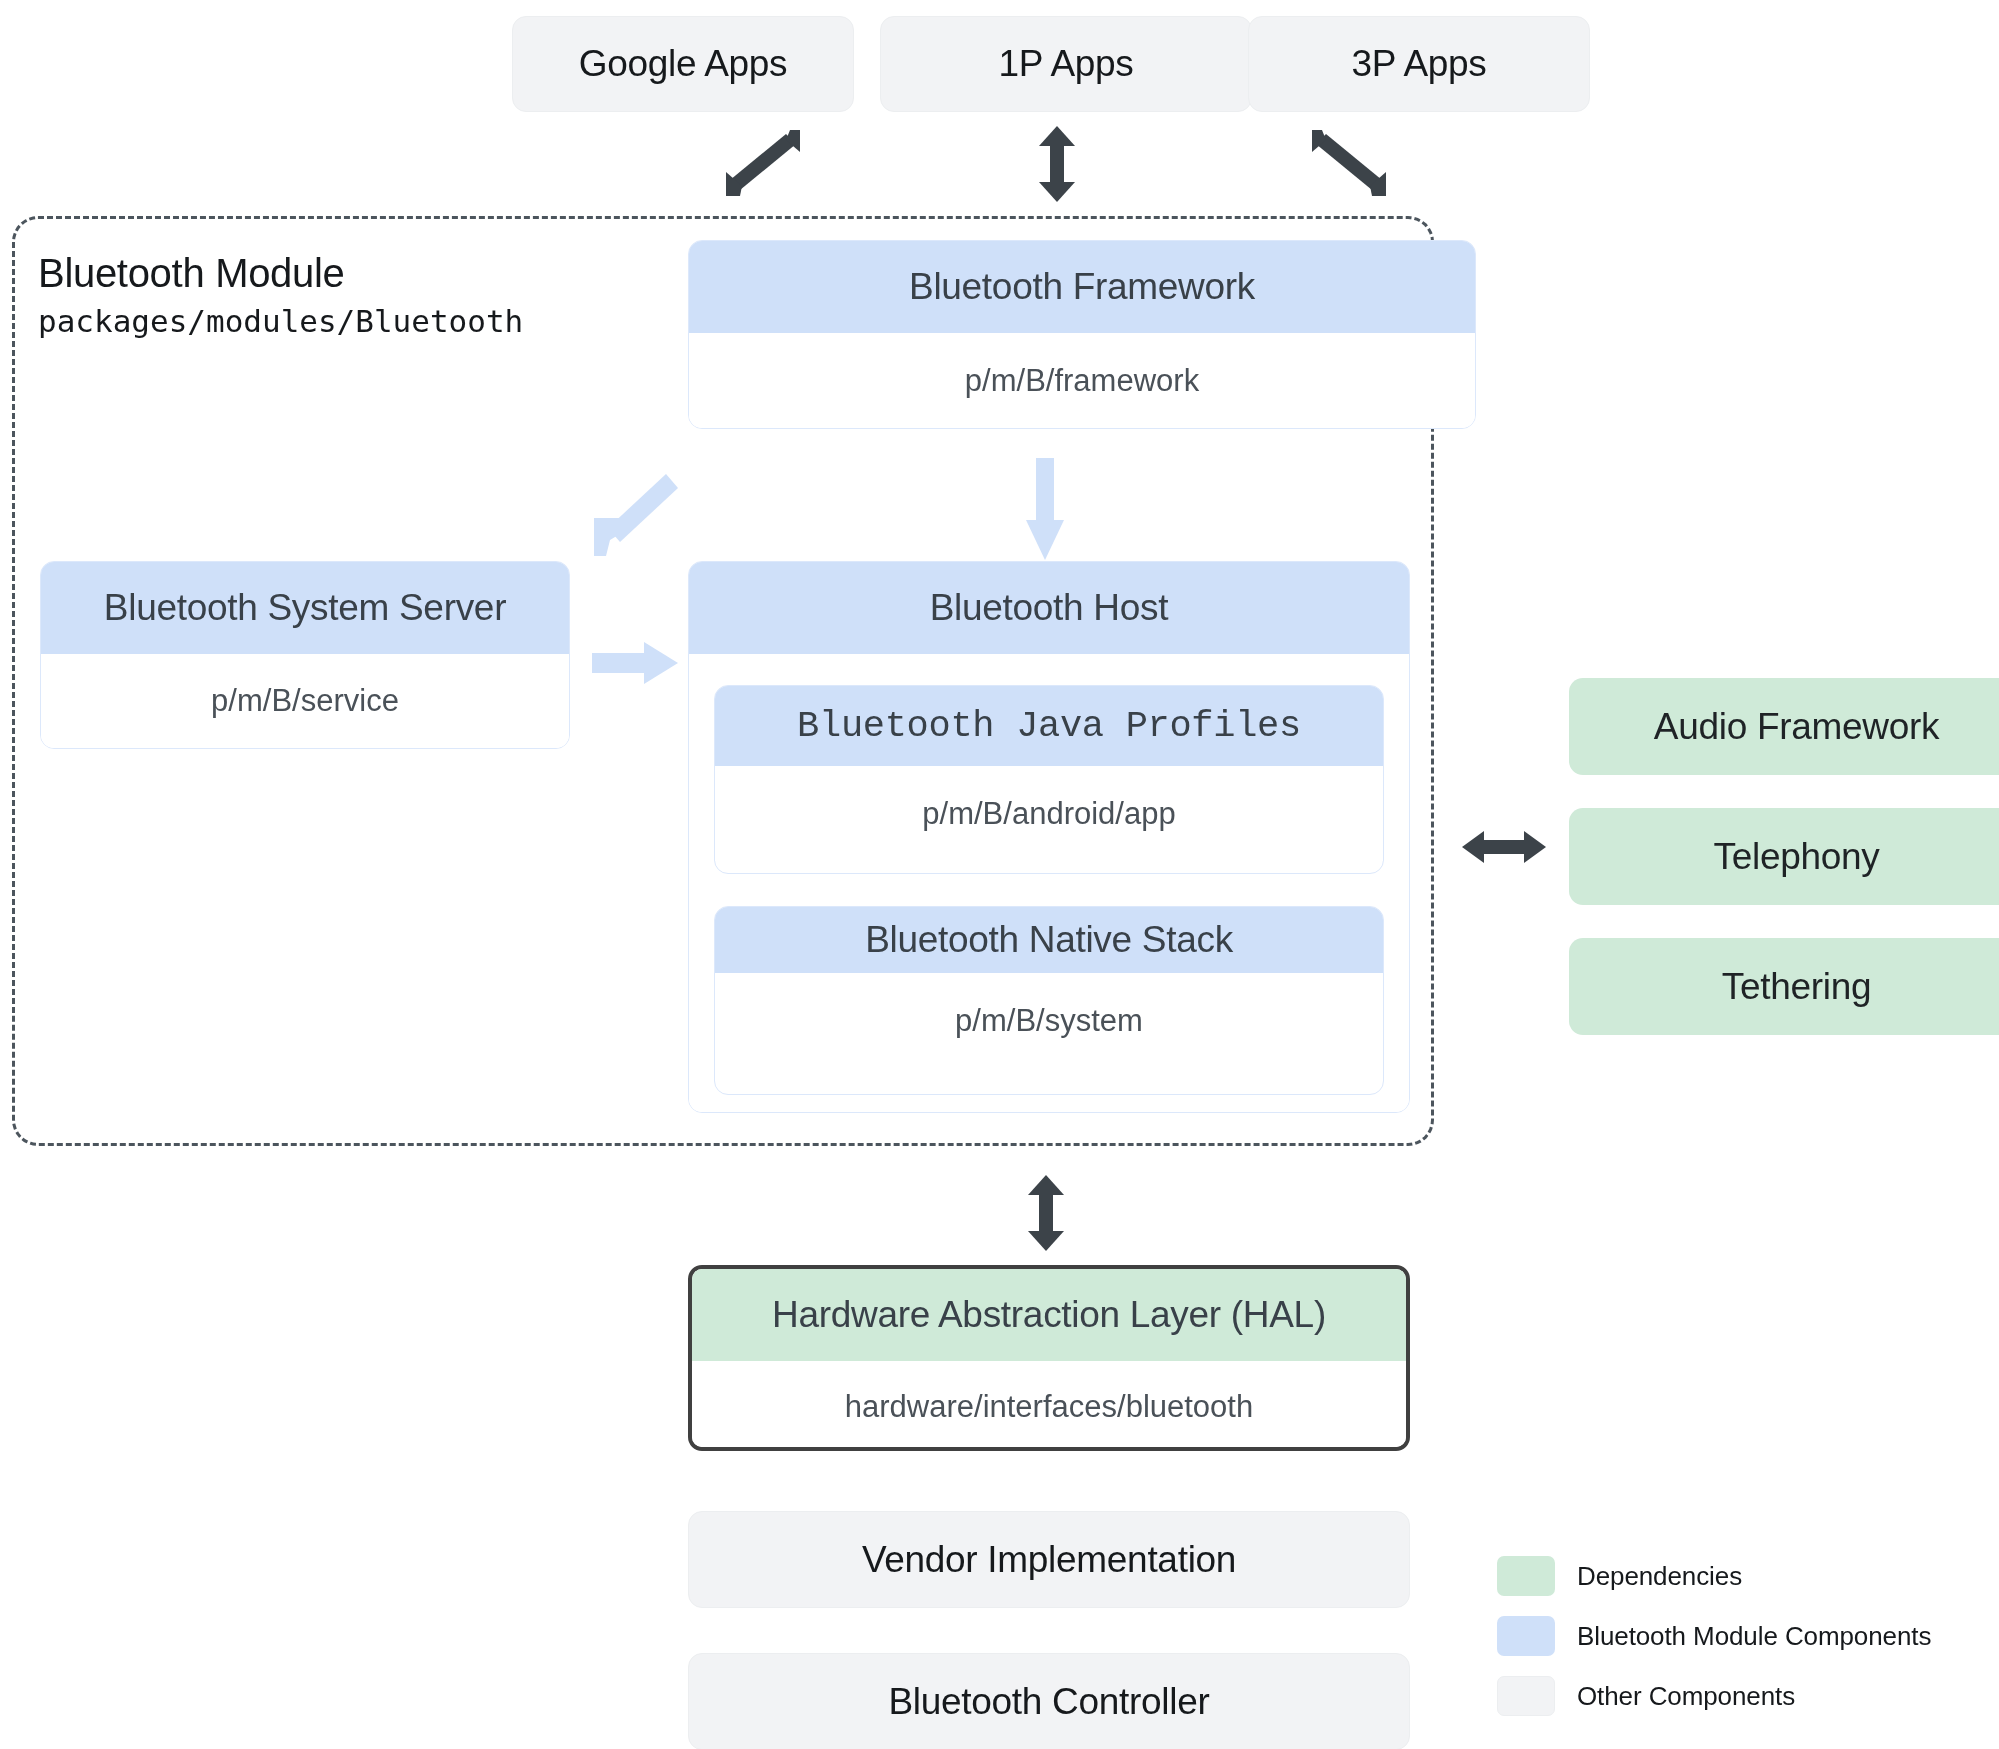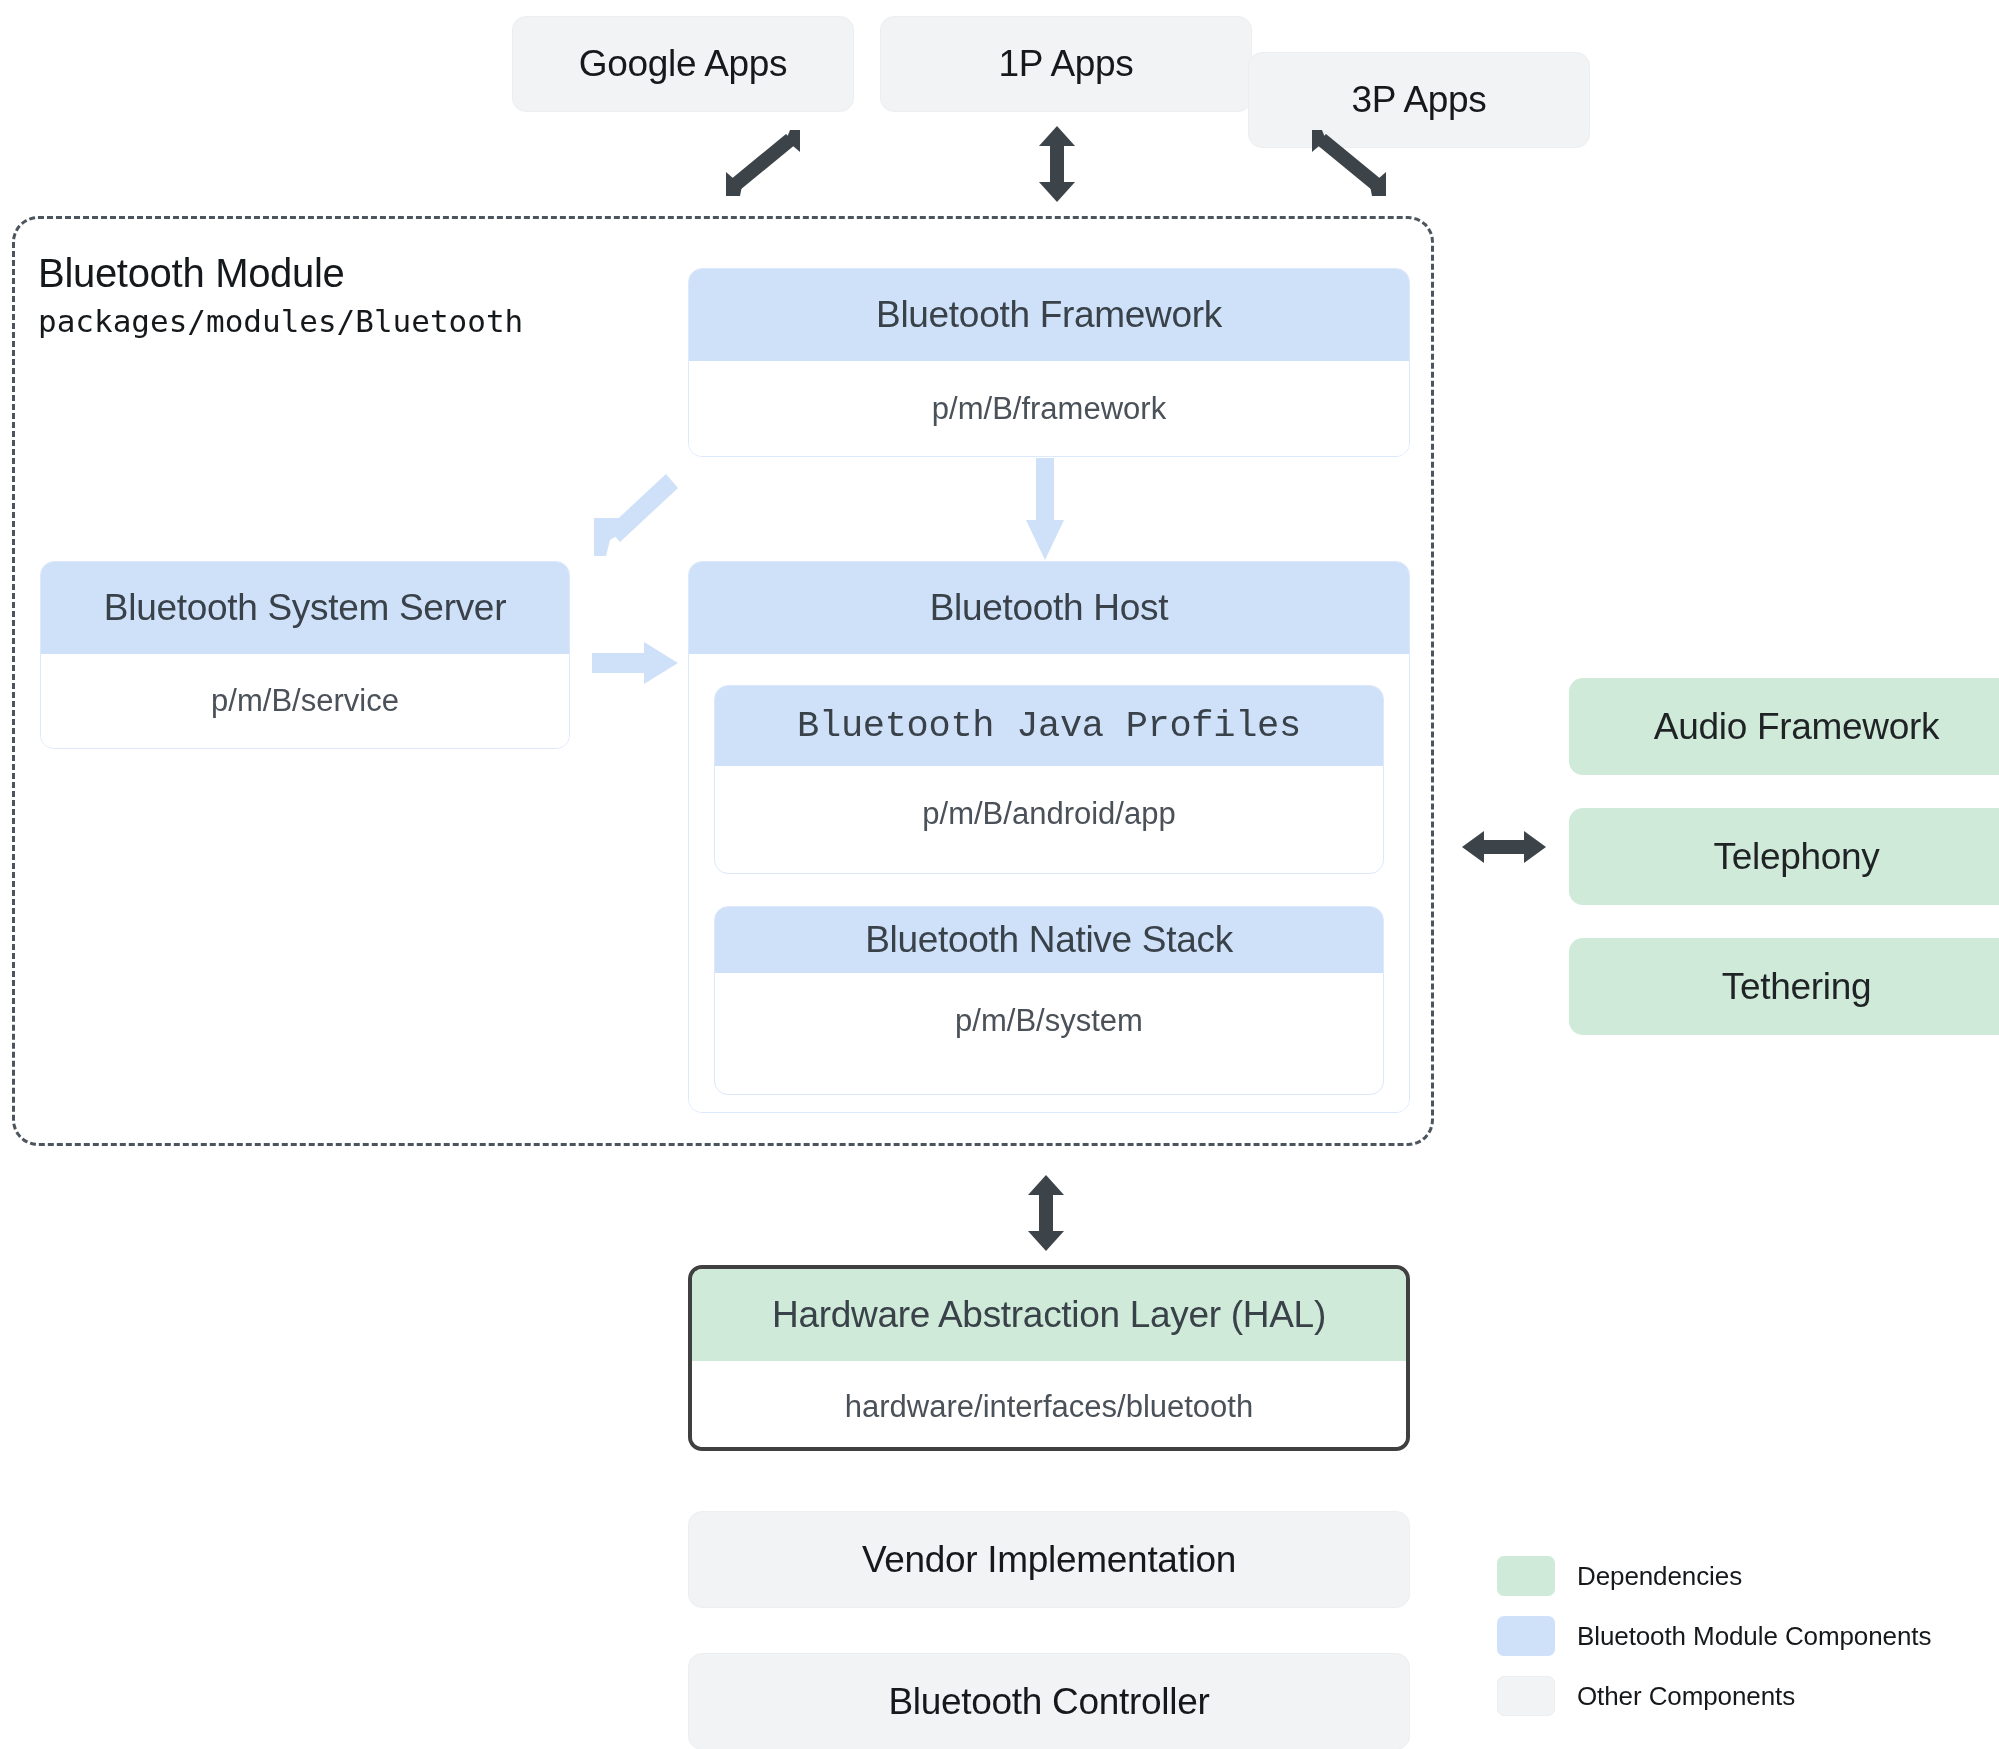--- a/index.html
+++ b/index.html
@@ -105,21 +105,21 @@
 <body>
 
 <div id="stage">
 
   <div class="box plain-box" style="left:512px; top:16px; width:342px; height:96px;">
     <span>Google Apps</span>
   </div>
   <div class="box plain-box" style="left:880px; top:16px; width:372px; height:96px;">
     <span>1P Apps</span>
   </div>
-  <div class="box plain-box" style="left:1248px; top:16px; width:342px; height:96px;margin-top:36px;">
+  <div class="box plain-box" style="left:1248px; top:16px; width:342px; height:96px;">
     <span>3P Apps</span>
   </div>
 
   <div class="arrow" style="left:716px; top:128px; width:86px; height:72px;">
     <svg viewBox="0 0 86 72">
       <g fill="#3c4349">
         <path d="M70 6 L80 16 L24 62 L14 52 Z"></path>
         <path d="M74 2 L84 2 L84 24 L70 12 Z"></path>
         <path d="M10 68 L10 44 L26 58 L24 68 Z"></path>
       </g>
@@ -143,21 +143,21 @@
         <path d="M12 2 L2 2 L2 24 L16 12 Z"></path>
         <path d="M76 68 L76 44 L60 58 L62 68 Z"></path>
       </g>
     </svg>
   </div>
 
   <div class="module" style="left:12px; top:216px; width:1422px; height:930px;"></div>
   <div class="module-title" style="left:38px; top:251px;">Bluetooth Module</div>
   <div class="module-path" style="left:38px; top:303px;">packages/modules/Bluetooth</div>
 
-  <div class="card blue" style="left:688px; top:268px; width:722px; height:189px;border-radius:14px;">
+  <div class="card blue" style="left:688px; top:240px; width:788px; height:189px;border-radius:14px;">
     <div class="card-head" style="height:92px;">Bluetooth Framework</div>
     <div class="card-path" style="height:95px;">p/m/B/framework</div>
   </div>
 
   <div class="arrow" style="left:1024px; top:458px; width:42px; height:104px;">
     <svg viewBox="0 0 42 104">
       <g fill="#cfe0f9">
         <rect x="12" y="0" width="18" height="66"></rect>
         <path d="M21 102 L2 62 L40 62 Z"></path>
       </g>

